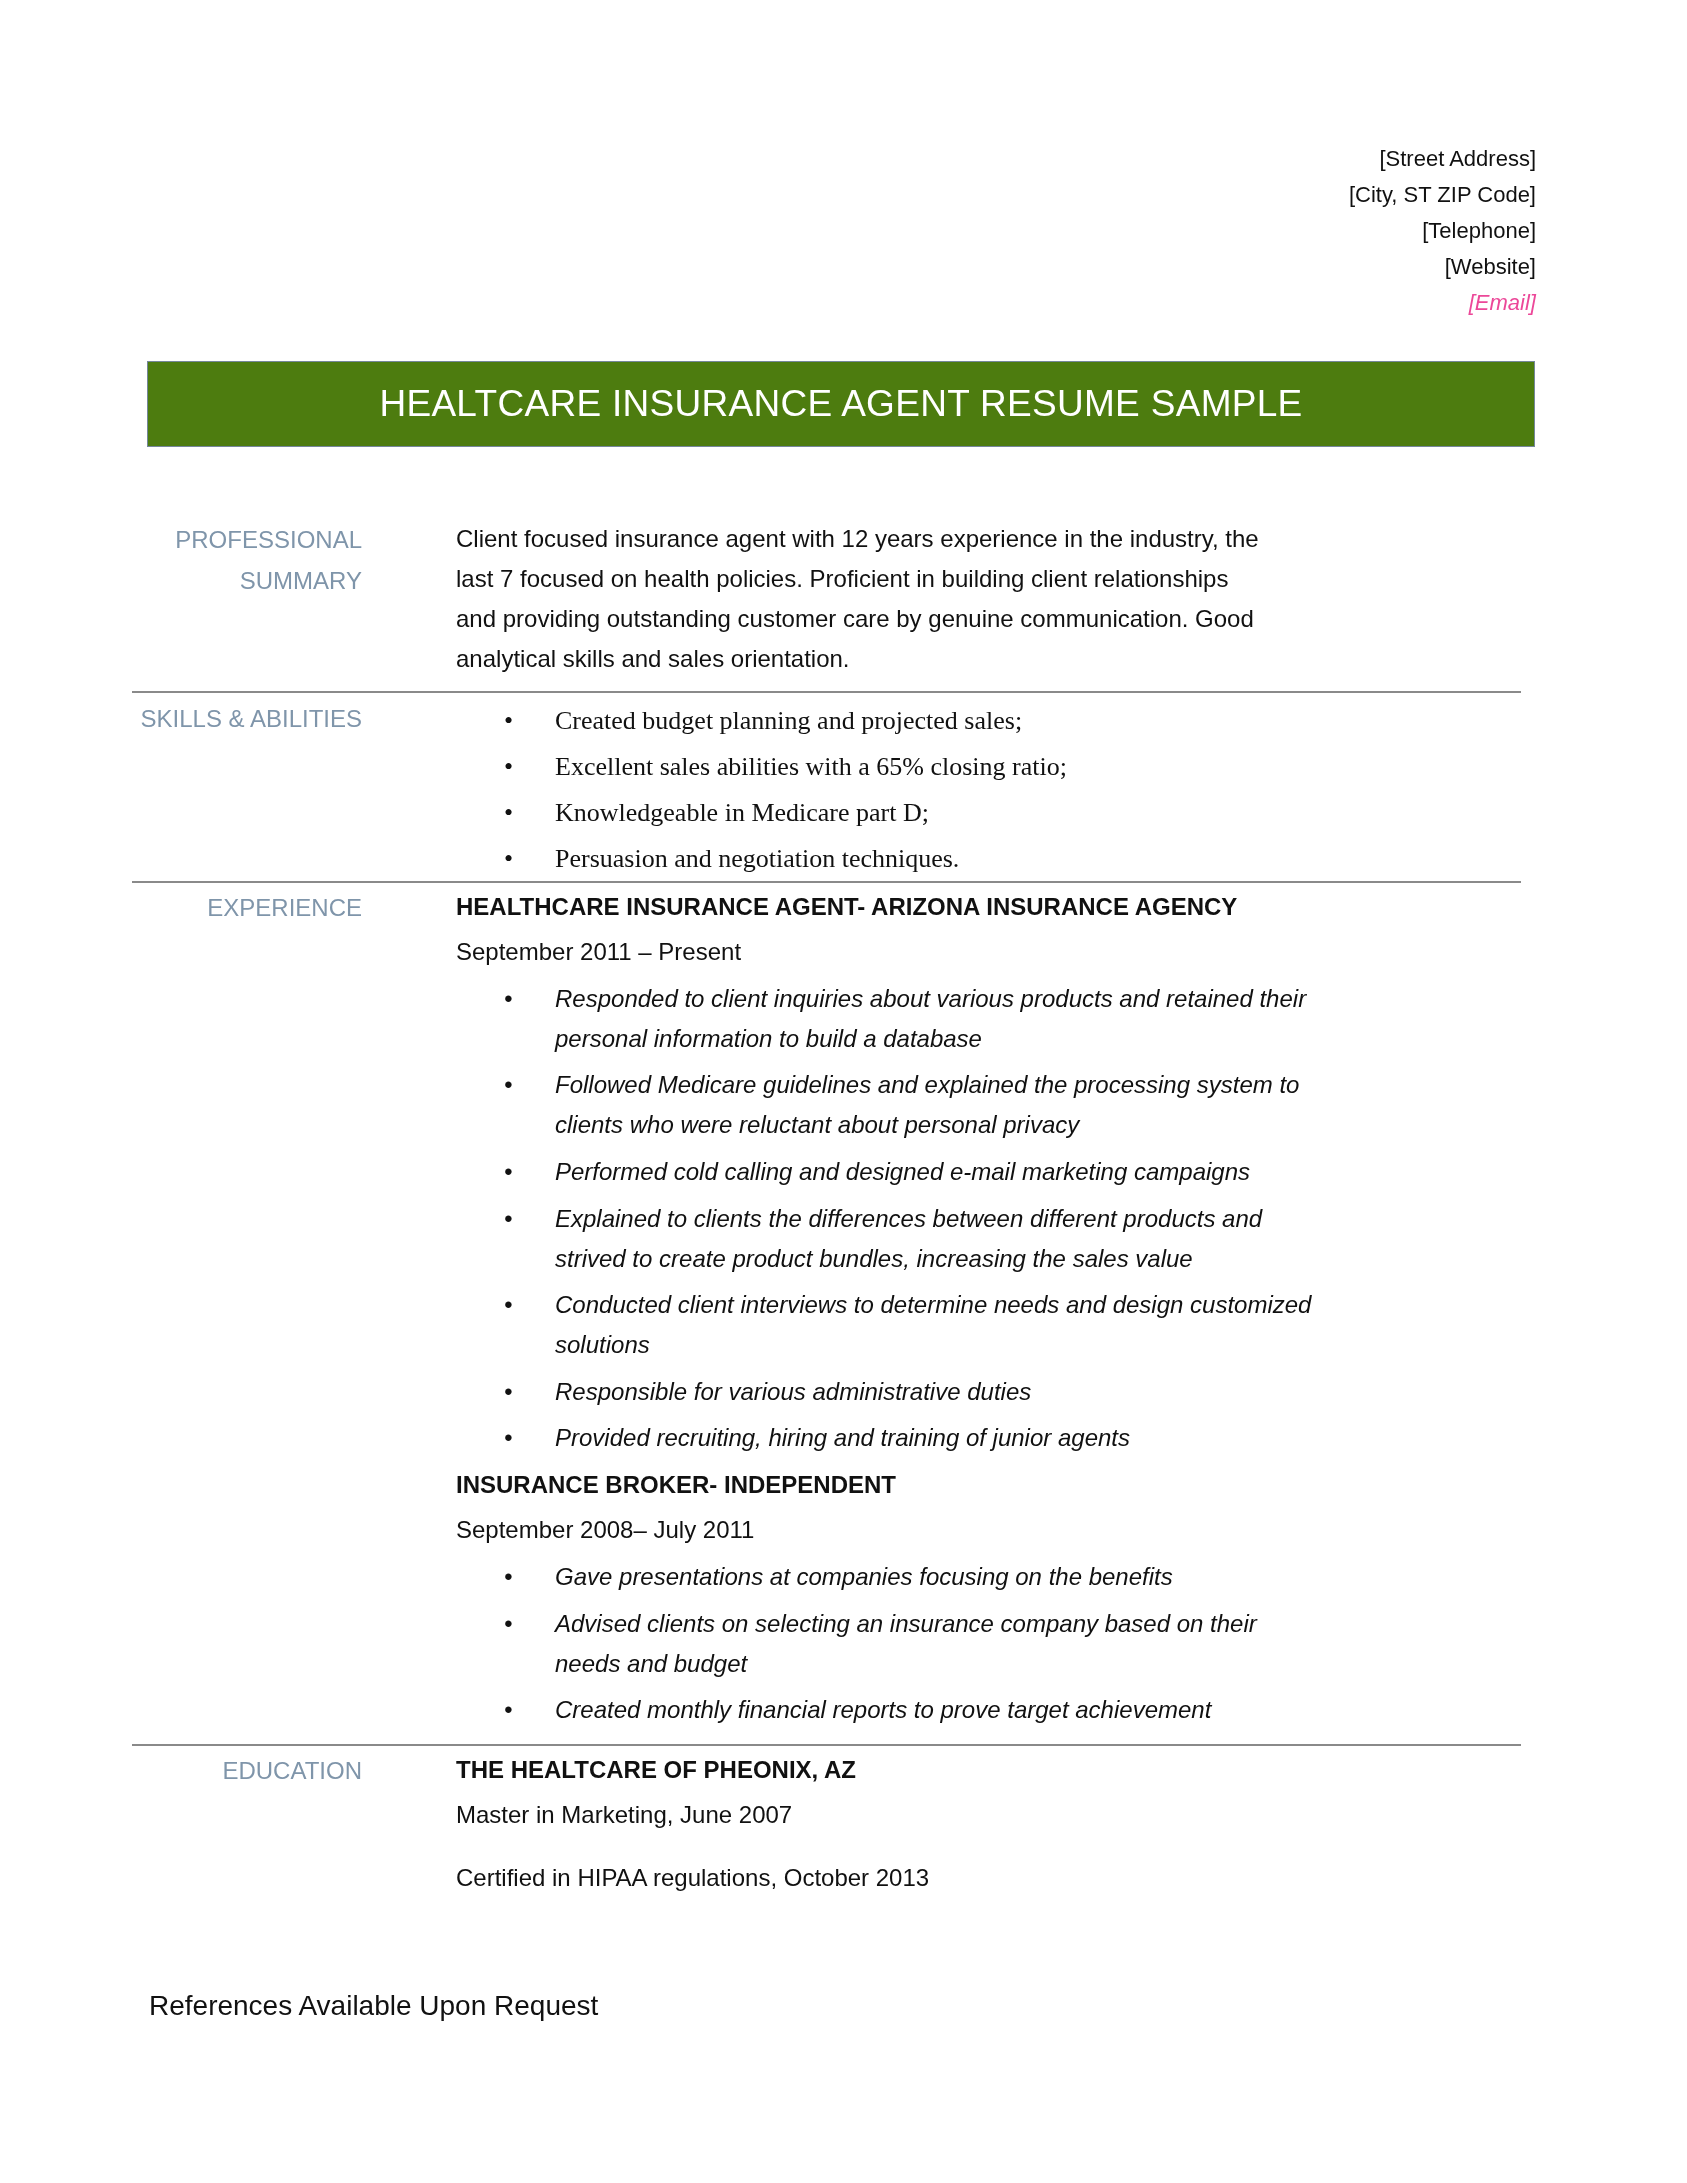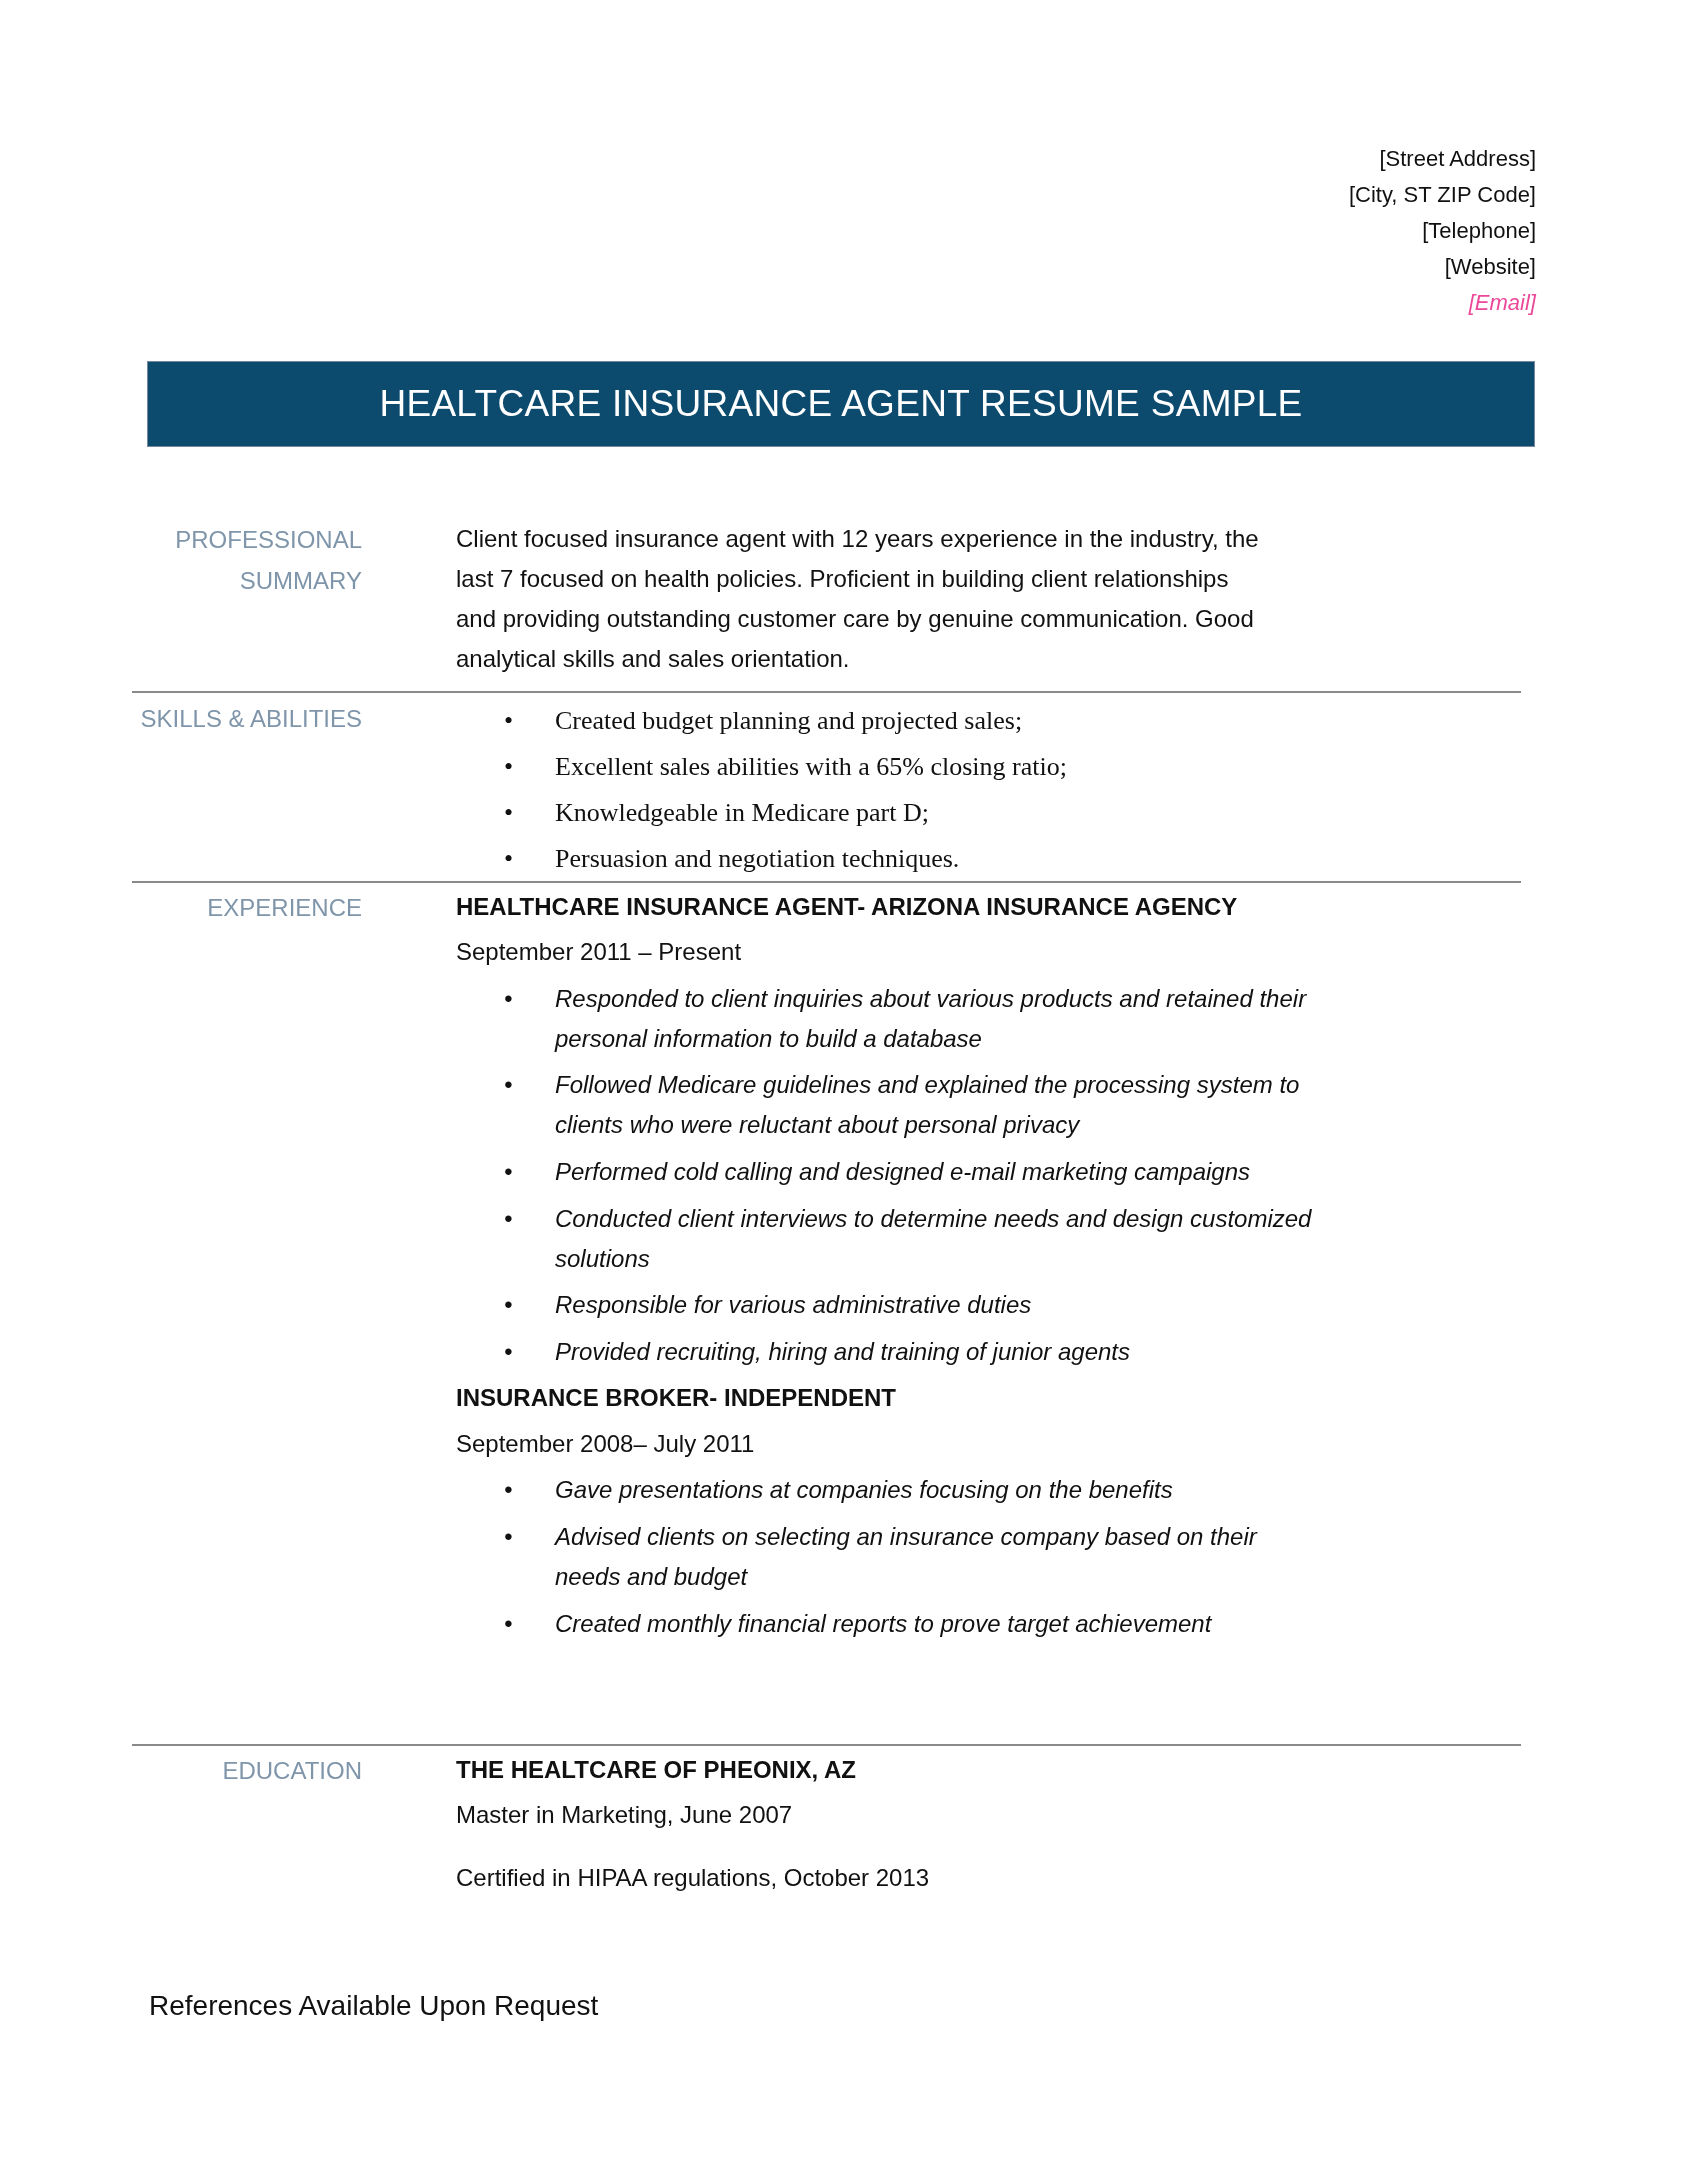--- a/index.html
+++ b/index.html
@@ -2,21 +2,21 @@
 <html style="font-size:10.6px"><head>
 <meta charset="utf-8">
 <style>
   html, body { margin: 0; padding: 0; background: #ffffff; }
   body { width: 1687px; height: 2183px; position: relative; overflow: hidden;
          font-family: "Liberation Sans", "DejaVu Sans", sans-serif; color: #111; }
   .contact { position: absolute; right: 151px; top: 141px; text-align: right;
              font-size: 22px; line-height: 36px; color: #111; }
   .contact .email { color: #ec4899; font-style: italic; }
   .banner { position: absolute; left: 147px; top: 361px; width: 1388px; height: 86px;
-            background: #0c4a6e; border: 1.3px solid #75879a; box-sizing: border-box;
+            background: #4d7c0f; border: 1.3px solid #75879a; box-sizing: border-box;
             display: flex; align-items: center; justify-content: center; }
   .banner .title { color: #ffffff; font-size: 37px; letter-spacing: 0.3px; }
   .section { position: absolute; left: 132px; width: 1389px; }
   .label { position: absolute; left: 0; width: 230px; text-align: right;
            color: #7f95aa; font-size: 24px; line-height: 41px; }
   .content { position: absolute; left: 324px; width: 1019px; font-size: 24px; line-height: 40px; }
   .divider { position: absolute; left: 132px; width: 1389px; height: 0; border-top: 2px solid #8a8a8a; }
   ul.bullets { list-style: none; margin: 0; padding: 0; }
   ul.bullets li { position: relative; padding-left: 99px; }
   ul.bullets li::before { content: "\2022"; position: absolute; left: 48px; top: 0; }
@@ -72,20 +72,21 @@
 
 <div class="section" style="top:887px;">
   <div class="label">EXPERIENCE</div>
   <div class="content" style="width:992px;">
     <div class="job-title">HEALTHCARE INSURANCE AGENT- ARIZONA INSURANCE AGENCY</div>
     <div class="date">September 2011 – Present</div>
     <ul class="bullets exp" style="width:867px;">
       <li>Responded to client inquiries about various products and retained their personal information to build a database</li>
       <li>Followed Medicare guidelines and explained the processing system to clients who were reluctant about personal privacy</li>
       <li>Performed cold calling and designed e-mail marketing campaigns</li>
+      <li>Explained to clients the differences between different products and strived to create product bundles, increasing the sales value</li>
       <li>Conducted client interviews to determine needs and design customized solutions</li>
       <li>Responsible for various administrative duties</li>
       <li>Provided recruiting, hiring and training of junior agents</li>
     </ul>
     <div class="job-title">INSURANCE BROKER- INDEPENDENT</div>
     <div class="date">September 2008– July 2011</div>
     <ul class="bullets exp" style="width:867px;">
       <li>Gave presentations at companies focusing on the benefits</li>
       <li>Advised clients on selecting an insurance company based on their needs and budget</li>
       <li>Created monthly financial reports to prove target achievement</li>

